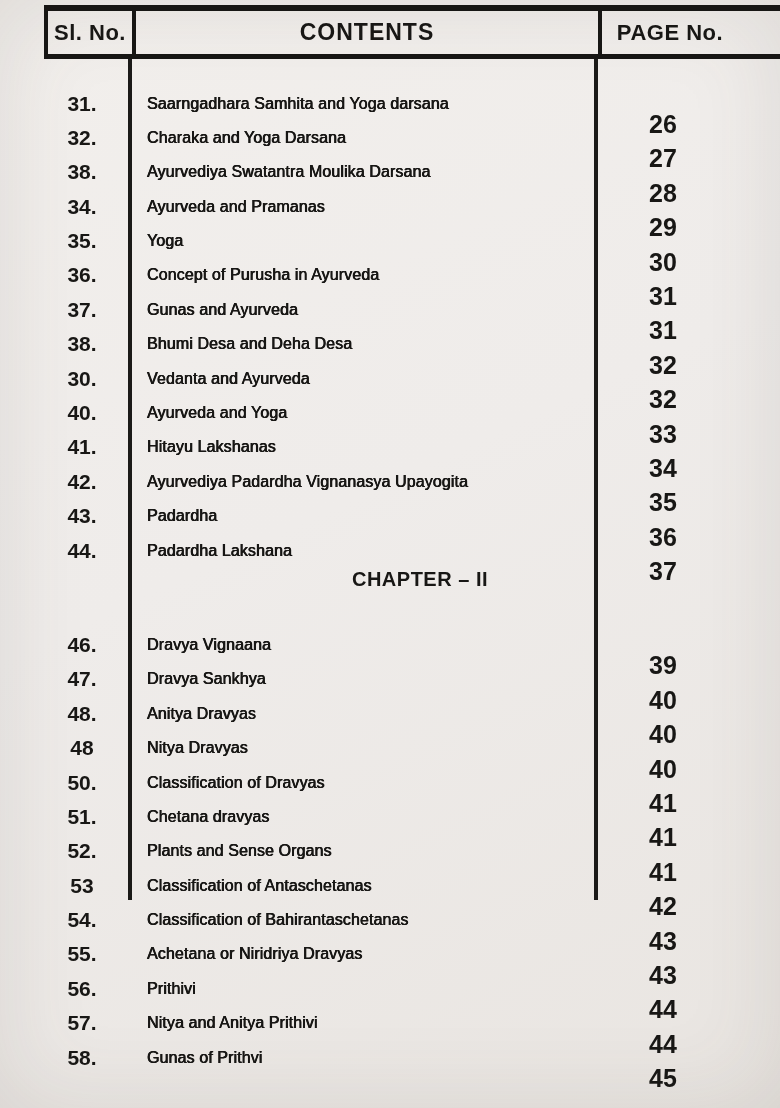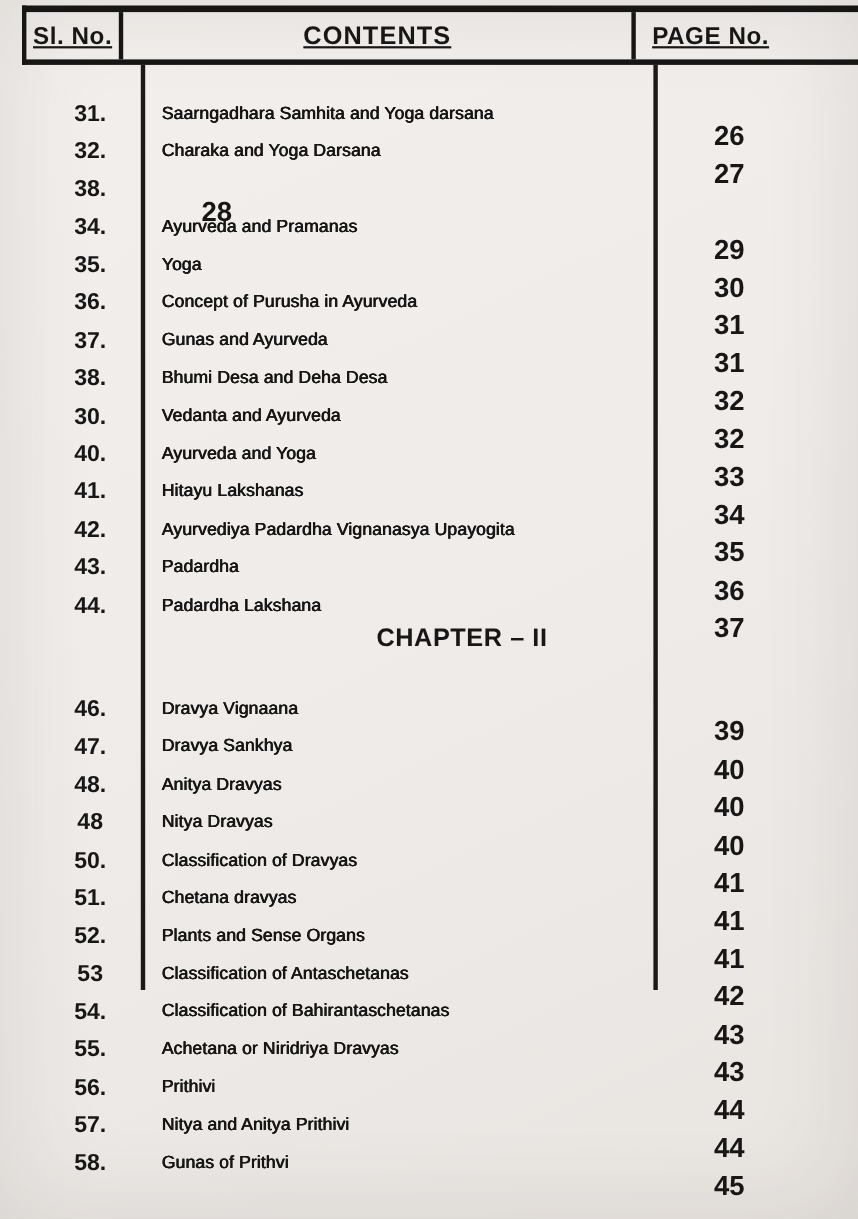--- a/index.html
+++ b/index.html
@@ -14,29 +14,28 @@
     overflow: hidden;
     background: linear-gradient(155deg, #f2efec 0%, #efecea 45%, #e9e5e1 100%);
     box-shadow: inset 0 0 90px rgba(70, 62, 54, 0.12);
     font-family: "Liberation Sans", "DejaVu Sans", sans-serif;
     color: #181715;
     box-sizing: border-box;
     padding-top: 5px;
   }
   
   .thead {
-    margin-left: 20px;
+    margin-left: 44px;
     border-top: 6px solid #171614;
     border-bottom: 5px solid #171614;
     border-left: 4px solid #171614;
     display: grid;
     grid-template-columns: 84px 4px 462px 4px 1fr;
     align-items: center;
     height: 43px;
-    text-decoration: underline;
   }
   .thead .vsep { background: #171614; height: 100%; }
   .th {
     font-size: 22px;
     font-weight: 700;
     letter-spacing: 0.5px;
     white-space: nowrap;
   }
   .th.sl   { text-align: center; }
   .th.cont { text-align: center; letter-spacing: 1px; font-size: 23px; }
@@ -85,21 +84,21 @@
     font-weight: 700;
     margin-top: 42px;
   }
   .section-row {
     height: 60px;
     display: flex;
     align-items: center;
     justify-content: center;
     padding-left: 60px;
     box-sizing: border-box;
-    font-size: 23px;
+    font-size: 20px;
     font-weight: 700;
     letter-spacing: 0.5px;
   }
 </style>
 </head>
 <body>
 
 <div class="sheet">
 
   <div class="thead">
@@ -121,20 +120,21 @@
   </div>
 
   <div class="row">
     <span class="cell-sl">32.</span>
     <span class="cell-title">Charaka and Yoga Darsana</span>
     <span class="cell-page">27</span>
   </div>
 
   <div class="row">
     <span class="cell-sl">38.</span>
+    <span class="cell-title">Ayurvediya Swatantra Moulika Darsana</span>
     <span class="cell-page">28</span>
   </div>
 
   <div class="row">
     <span class="cell-sl">34.</span>
     <span class="cell-title">Ayurveda and Pramanas</span>
     <span class="cell-page">29</span>
   </div>
 
   <div class="row">

